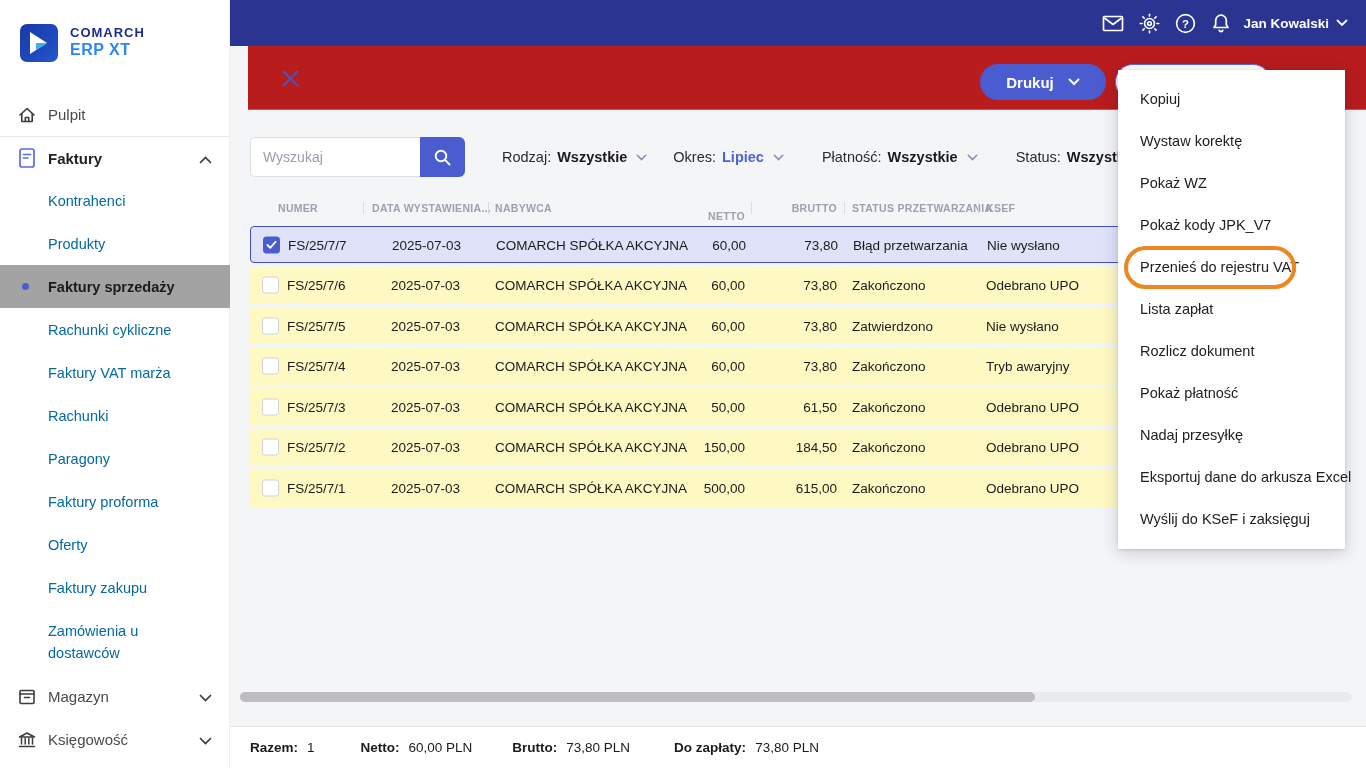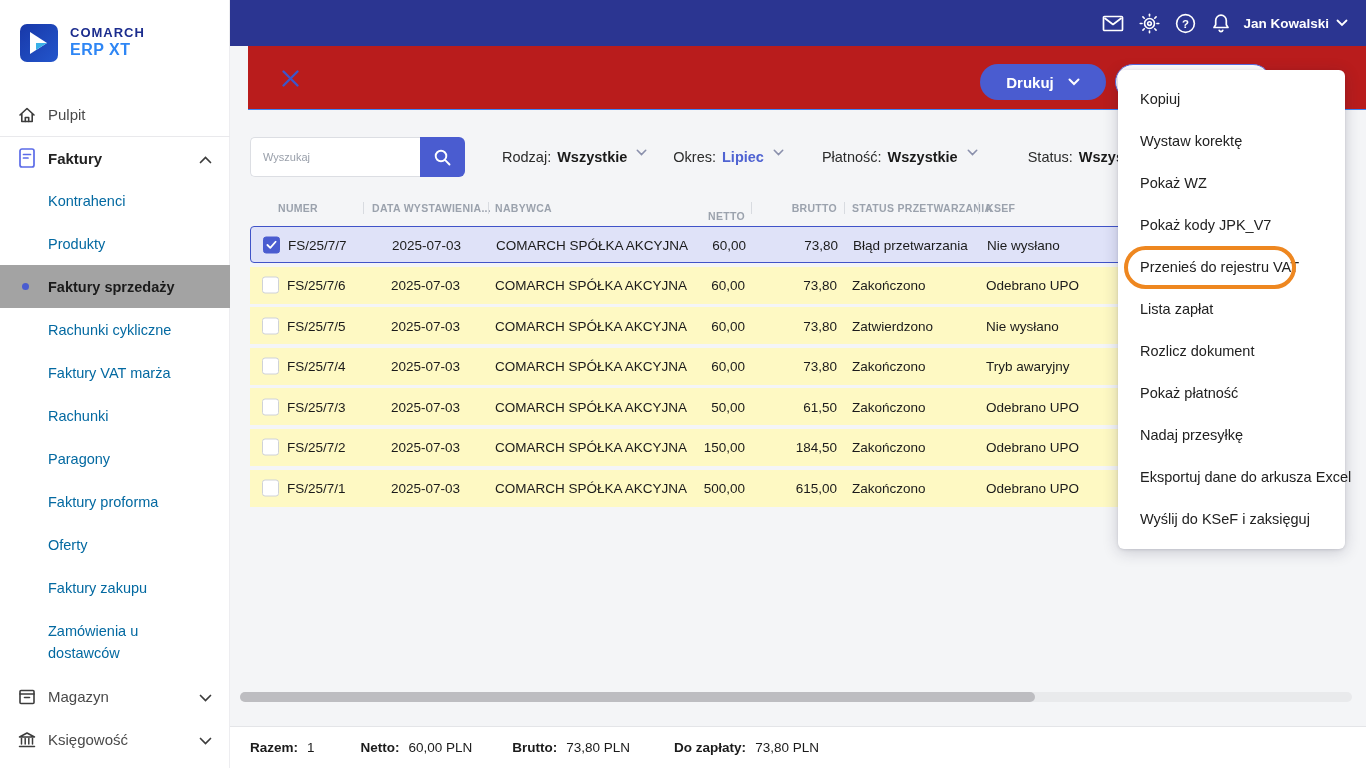--- a/index.html
+++ b/index.html
@@ -53,29 +53,29 @@
     font-size:15px; display:flex; align-items:center; justify-content:center;
     gap:14px; cursor:pointer; border:none; }
   .btn-outline { position:absolute; left:867px; top:18px; width:156px; height:36px;
     border-radius:18px; background:#fff; border:1.5px solid #5b6ce0; cursor:pointer; }
 
   
   .content { position:absolute; left:230px; top:110px; width:1136px; height:616px;
     background:#f4f5f7; }
   .search-wrap { position:absolute; left:20px; top:27px; display:flex; }
   .search-input { width:170px; height:40px; border:1px solid #dcdee3; border-right:none;
-    border-radius:5px 0 0 5px; padding:0 12px; font-size:11px; color:#333;
+    border-radius:5px 0 0 5px; padding:0 12px; font-size:14px; color:#333;
     font-family:"Liberation Sans",sans-serif; outline:none; background:#fff; }
   .search-input::placeholder { color:#9aa0ab; }
   .search-btn { width:45px; height:40px; background:#4a5cd0; border:none;
     border-radius:0 6px 6px 0; cursor:pointer; display:flex; align-items:center;
     justify-content:center; }
   .filters { position:absolute; left:272px; top:27px; height:40px; display:flex;
     align-items:center; font-size:14.5px; color:#2b2b2b; }
-  .filter { display:flex; cursor:pointer; margin-right:26px; }
+  .filter { display:flex; align-items:center; cursor:pointer; margin-right:26px; }
   .filter .f-label { margin-right:6px; }
   .filter .f-value { font-weight:bold; color:#1a1a1a; }
   .filter .f-value.link { color:#4f63d2; }
   .filter svg { margin-left:9px; }
 
   
   .thead { position:absolute; left:20px; top:92px; width:1095px; height:14px;
     font-size:10.5px; font-weight:bold; letter-spacing:0.3px; color:#9ba2ad; }
   .thead span { position:absolute; top:0; white-space:nowrap; }
   .th-sep { position:absolute; top:1px; width:1px; height:12px; background:#d8dbe0; }
@@ -110,21 +110,21 @@
   
   .bottombar { position:absolute; left:230px; top:726px; width:1136px; height:42px;
     background:#fff; border-top:1px solid #e4e5e8; display:flex; align-items:center;
     padding-left:20px; font-size:13.5px; color:#1b1b1b; z-index:10; }
   .sum { display:flex; align-items:center; }
   .sum .s-label { font-weight:bold; margin-right:9px; }
   .m1 { margin-right:46px; } .m2 { margin-right:40px; } .m3 { margin-right:44px; }
 
   
   .ctx-menu { position:absolute; left:1118px; top:70px; width:227px; height:479px;
-    background:#fff; border-radius:6px; z-index:50; padding-top:8px;
+    background:#fff; border-radius:0; z-index:50; padding-top:8px;
     box-shadow:0 3px 16px rgba(30,30,60,0.20), 0 1px 3px rgba(30,30,60,0.12); }
   .ctx-item { height:42px; display:flex; align-items:center; padding-left:22px;
     font-size:14.5px; color:#212121; cursor:pointer; white-space:nowrap; }
   .annotation { position:absolute; left:1124px; top:246px; width:172px; height:43px;
     border:4.5px solid #ee8720; border-radius:22px; z-index:60; pointer-events:none; }
 </style>
 </head>
 <body>
 
 <div class="sidebar">
@@ -324,21 +324,21 @@
           <path d="M1.3 1.3 L5.5 5.5 L9.7 1.3"></path>
         </svg>
     </div>
     <div class="filter" style="margin-left:12px;">
       <span class="f-label">Płatność:</span>
       <span class="f-value">Wszystkie</span>
       <svg width="11" height="7" viewBox="0 0 11 7" fill="none" stroke="#8a90ac" stroke-width="1.6" stroke-linecap="round">
           <path d="M1.3 1.3 L5.5 5.5 L9.7 1.3"></path>
         </svg>
     </div>
-    <div class="filter" style="margin-left:24px;">
+    <div class="filter" style="margin-left:12px;">
       <span class="f-label">Status:</span>
       <span class="f-value">Wszystkie</span>
       <svg width="11" height="7" viewBox="0 0 11 7" fill="none" stroke="#8a90ac" stroke-width="1.6" stroke-linecap="round">
           <path d="M1.3 1.3 L5.5 5.5 L9.7 1.3"></path>
         </svg>
     </div>
   </div>
 
   <div class="thead">
     <span class="h-numer">NUMER</span>

